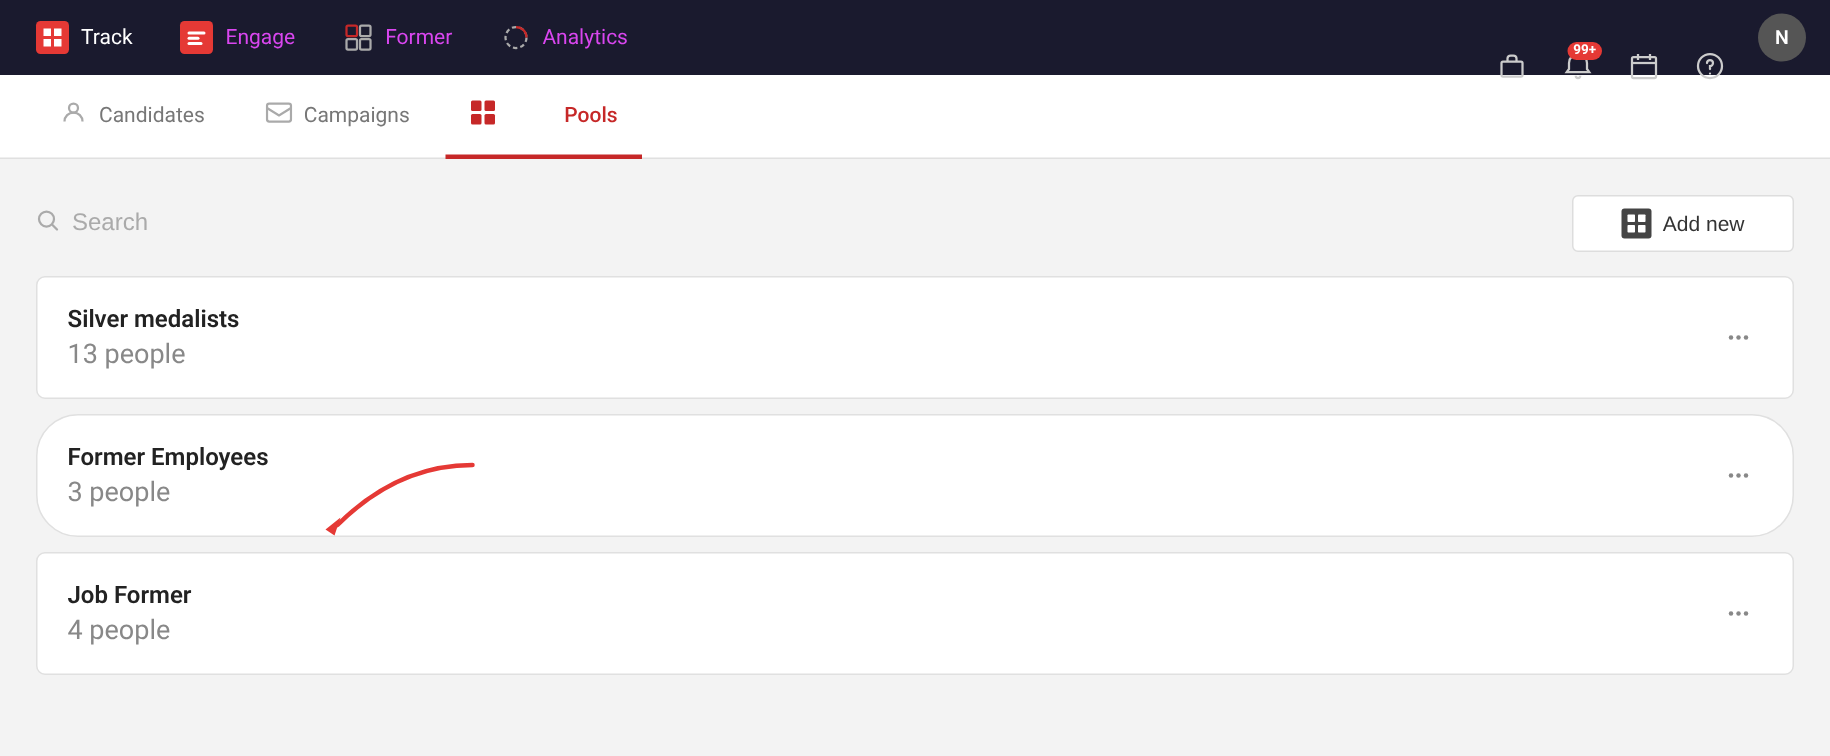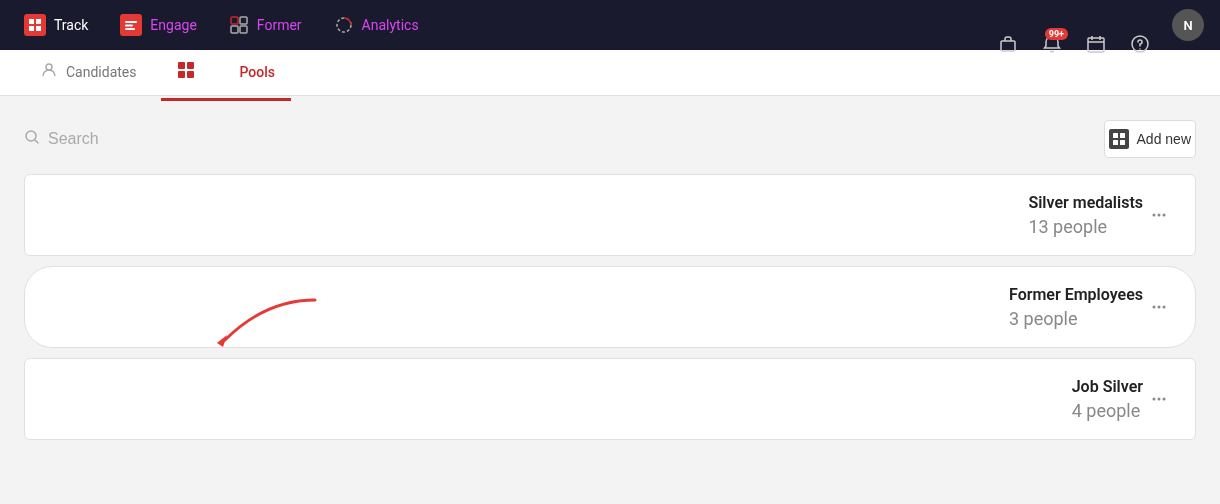--- a/index.html
+++ b/index.html
@@ -100,21 +100,21 @@
       display: flex;
       align-items: center;
       justify-content: center;
     }
 
     
     .sub-nav {
       background: #fff;
       display: flex;
       align-items: center;
-      height: 46px;
+      height: 56px;
       padding: 0 24px;
       border-bottom: 1px solid #e0e0e0;
       gap: 8px;
     }
     .sub-nav-item {
       display: flex;
       align-items: center;
       gap: 8px;
       padding: 0 16px;
       height: 56px;
@@ -165,21 +165,21 @@
     }
     .search-input::placeholder { color: #aaa; }
 
     .add-new-btn {
       display: flex;
       align-items: center;
       gap: 8px;
       background: #fff;
       border: 1px solid #ddd;
       border-radius: 4px;
-      padding: 8px 4px;
+      padding: 8px 32px;
       cursor: pointer;
       font-size: 14px;
       color: #333;
       font-weight: 500;
     }
     .add-new-icon {
       width: 20px;
       height: 20px;
       background: #444;
       border-radius: 2px;
@@ -190,21 +190,21 @@
 
     
     .pool-card {
       background: #fff;
       border-radius: 6px;
       border: 1px solid #e0e0e0;
       padding: 18px 20px;
       margin-bottom: 10px;
       display: flex;
       align-items: center;
-      justify-content: flex-end;
+      justify-content: space-between;
       position: relative;
     }
     .pool-card-info h3 {
       font-size: 16px;
       font-weight: 600;
       color: #222;
       margin-bottom: 4px;
     }
     .pool-card-info p {
       font-size: 18px;
@@ -317,20 +317,29 @@
 <nav class="sub-nav">
   <div class="sub-nav-item">
     <span class="sub-icon">
       <svg width="18" height="18" viewBox="0 0 18 18" fill="none">
         <circle cx="9" cy="6" r="3" stroke="#aaa" stroke-width="1.5"></circle>
         <path d="M3 15a6 6 0 0 1 12 0" stroke="#aaa" stroke-width="1.5"></path>
       </svg>
     </span>
     <span>Candidates</span>
   </div>
+  <div class="sub-nav-item">
+    <span class="sub-icon">
+      <svg width="18" height="18" viewBox="0 0 18 18" fill="none">
+        <rect x="1" y="3" width="16" height="12" rx="1.5" stroke="#aaa" stroke-width="1.5"></rect>
+        <path d="M1 6l8 5 8-5" stroke="#aaa" stroke-width="1.5"></path>
+      </svg>
+    </span>
+    <span>Campaigns</span>
+  </div>
   <div class="sub-nav-item active">
     <span class="sub-icon">
       <svg width="18" height="18" viewBox="0 0 18 18" fill="none">
         <rect x="1" y="1" width="7" height="7" rx="1" fill="#c62828"></rect>
         <rect x="10" y="1" width="7" height="7" rx="1" fill="#c62828"></rect>
         <rect x="1" y="10" width="7" height="7" rx="1" fill="#c62828"></rect>
         <rect x="10" y="10" width="7" height="7" rx="1" fill="#c62828"></rect>
       </svg>
     </span>
     <span>Pools</span>
@@ -394,21 +403,21 @@
         <svg width="18" height="18" viewBox="0 0 18 18" fill="#888">
           <circle cx="4" cy="9" r="1.5"></circle>
           <circle cx="9" cy="9" r="1.5"></circle>
           <circle cx="14" cy="9" r="1.5"></circle>
         </svg>
       </div>
     </div>
 
     <div class="pool-card">
       <div class="pool-card-info">
-        <h3>Job Silver</h3>
+        <h3>Job Former</h3>
         <p>4 people</p>
       </div>
       <div class="pool-menu-btn">
         <svg width="18" height="18" viewBox="0 0 18 18" fill="#888">
           <circle cx="4" cy="9" r="1.5"></circle>
           <circle cx="9" cy="9" r="1.5"></circle>
           <circle cx="14" cy="9" r="1.5"></circle>
         </svg>
       </div>
     </div>

